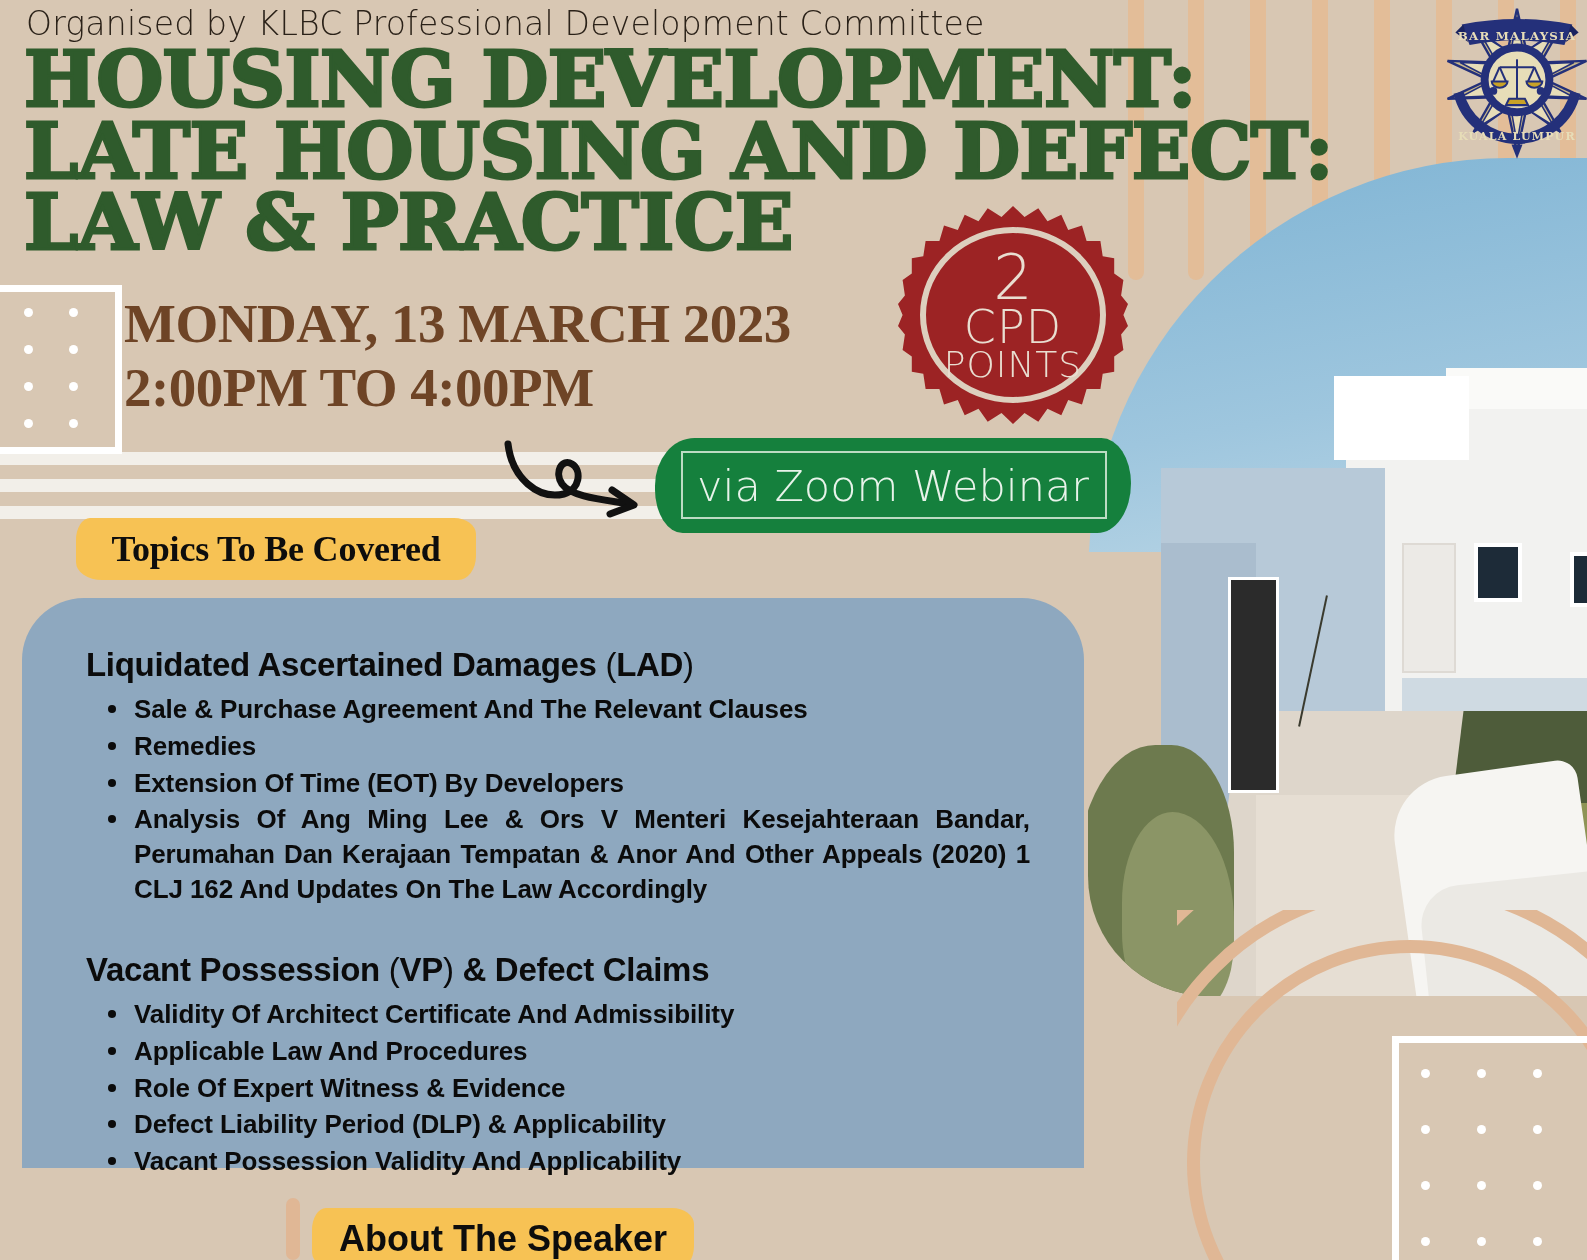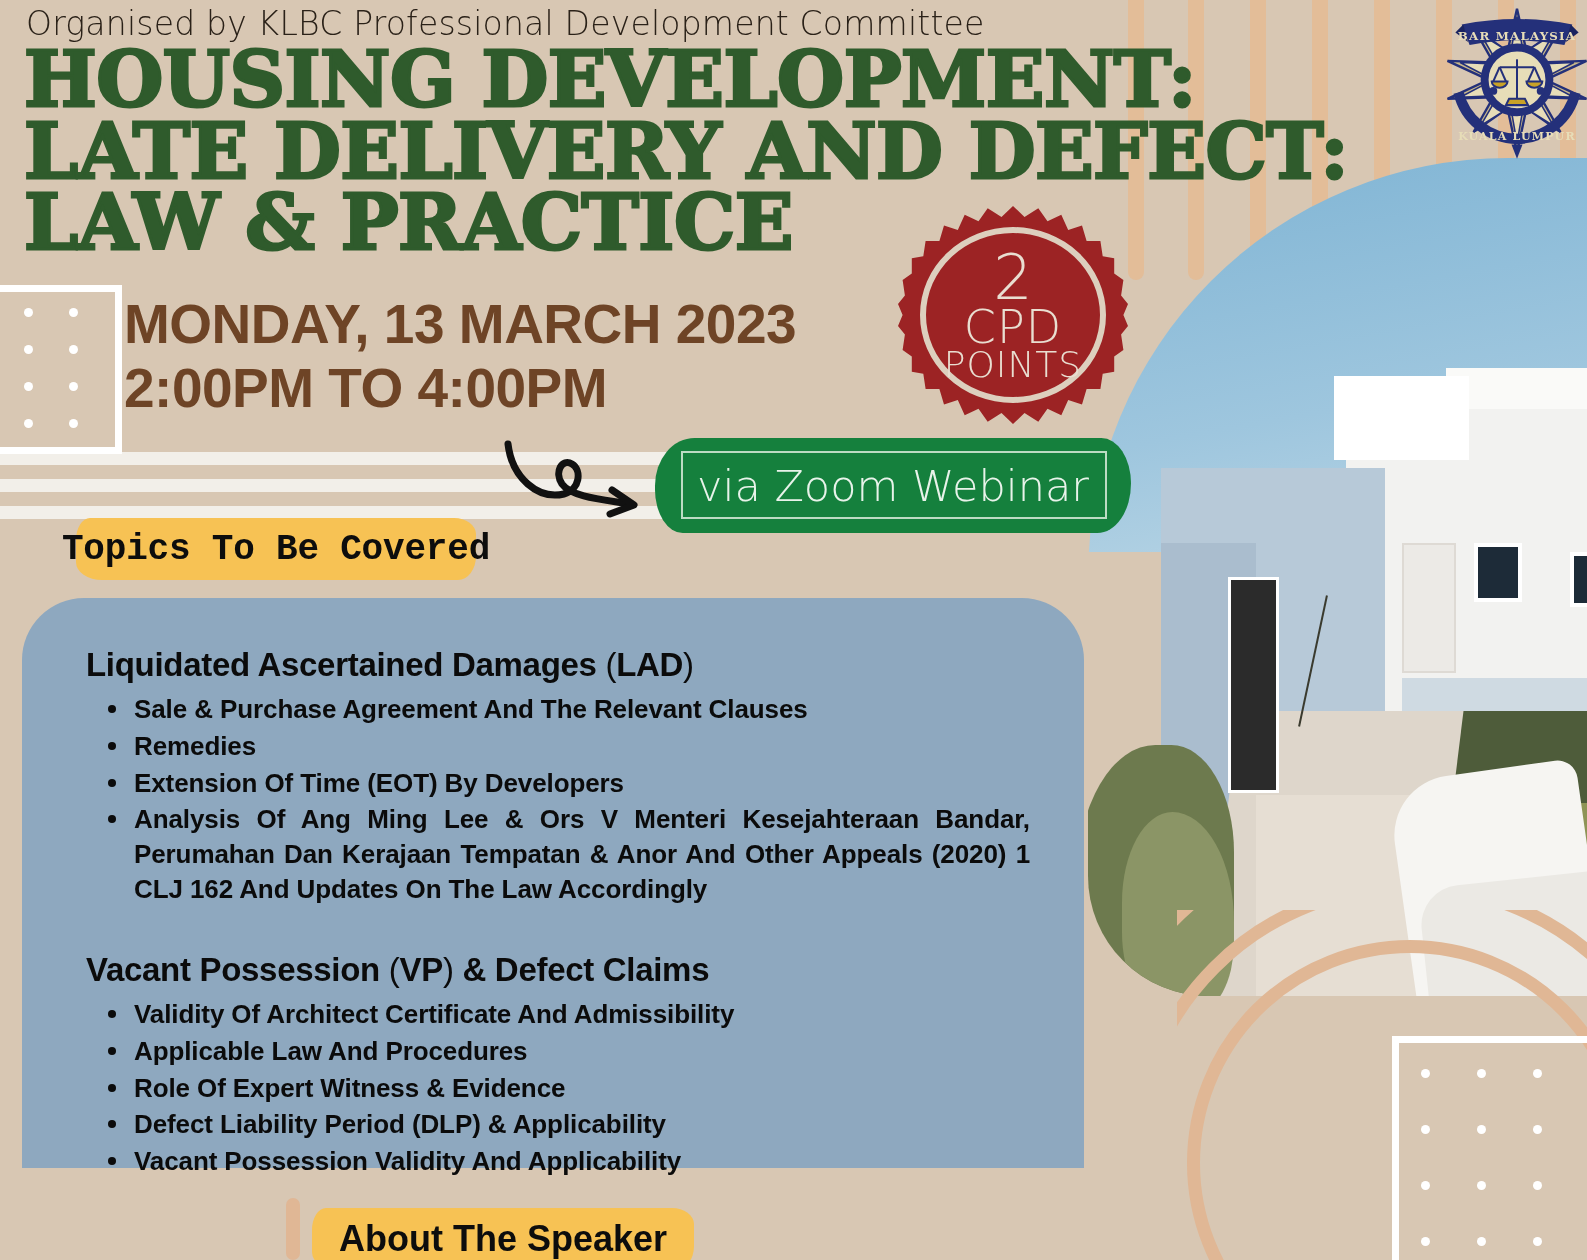--- a/index.html
+++ b/index.html
@@ -70,21 +70,21 @@
     font-family:"DejaVu Serif","Liberation Serif",serif;
     font-weight:700;font-size:77px;line-height:.93;
     letter-spacing:-.5px;
     -webkit-text-stroke:3px #2f5b2c;
   }
   .title div{white-space:nowrap;}
 
   .datetime{
     position:absolute;left:124px;top:292px;
     color:#6e4426;font-weight:700;font-size:55px;line-height:1.17;
-    font-family:Liberation Sans, sans-serif;letter-spacing:-.5px;
+    font-family:Liberation Serif, serif;letter-spacing:-.5px;
     white-space:nowrap;
   }
 
   
   .cpd{
     position:absolute;left:898px;top:206px;width:230px;height:218px;
   }
   .cpd .seal{
     position:absolute;inset:0;background:#9c2324;
     clip-path:polygon(50% 0%,55% 5%,61% 1%,65% 7%,71% 4%,74% 11%,80% 9%,82% 16%,88% 16%,89% 23%,94% 24%,94% 31%,98% 34%,97% 41%,100% 45%,98% 50%,100% 55%,97% 59%,98% 66%,94% 69%,94% 76%,89% 77%,88% 84%,82% 84%,80% 91%,74% 89%,71% 96%,65% 93%,61% 99%,55% 95%,50% 100%,45% 95%,39% 99%,35% 93%,29% 96%,26% 89%,20% 91%,18% 84%,12% 84%,11% 77%,6% 76%,6% 69%,2% 66%,3% 59%,0% 55%,2% 50%,0% 45%,3% 41%,2% 34%,6% 31%,6% 24%,11% 23%,12% 16%,18% 16%,20% 9%,26% 11%,29% 4%,35% 7%,39% 1%,45% 5%);
@@ -122,21 +122,21 @@
 
   
   .banner{
     position:absolute;left:76px;top:518px;width:400px;height:62px;
     background:#f7c254;
     border-radius:14px 22px 18px 26px / 22px 16px 24px 18px;
   }
   .banner .lbl{
     position:absolute;inset:0;display:flex;align-items:center;justify-content:center;
     color:#0d0d0d;font-size:36px;font-weight:700;letter-spacing:-.2px;
-    font-family:Liberation Mono, monospace;white-space:nowrap;
+    font-family:Liberation Serif, serif;white-space:nowrap;
   }
 
   
   .panel{
     position:absolute;left:22px;top:598px;width:1062px;height:570px;
     background:#8ea8bf;
     border-radius:62px 62px 0 0;
   }
   .panel .body{padding:32px 44px 0 64px;}
   .sec-head{
@@ -285,21 +285,21 @@
         <text x="100" y="172" text-anchor="middle" fill="#e7ddb8" font-size="14" font-family="DejaVu Serif, serif" font-weight="700" letter-spacing="1.5">KUALA LUMPUR</text>
         <path d="M100 196 l-7 -18 h14 z" fill="#24307a"></path>
       </g>
     </svg>
   </div>
 
   <div class="organised">Organised by KLBC Professional Development Committee</div>
 
   <div class="title">
     <div>HOUSING DEVELOPMENT:</div>
-    <div>LATE DELIVERY AND DEFECT:</div>
+    <div>LATE HOUSING AND DEFECT:</div>
     <div>LAW &amp; PRACTICE</div>
   </div>
 
   <div class="datetime">
     <div>MONDAY, 13 MARCH 2023</div>
     <div>2:00PM TO 4:00PM</div>
   </div>
 
   <div class="cpd">
     <div class="seal"></div>

